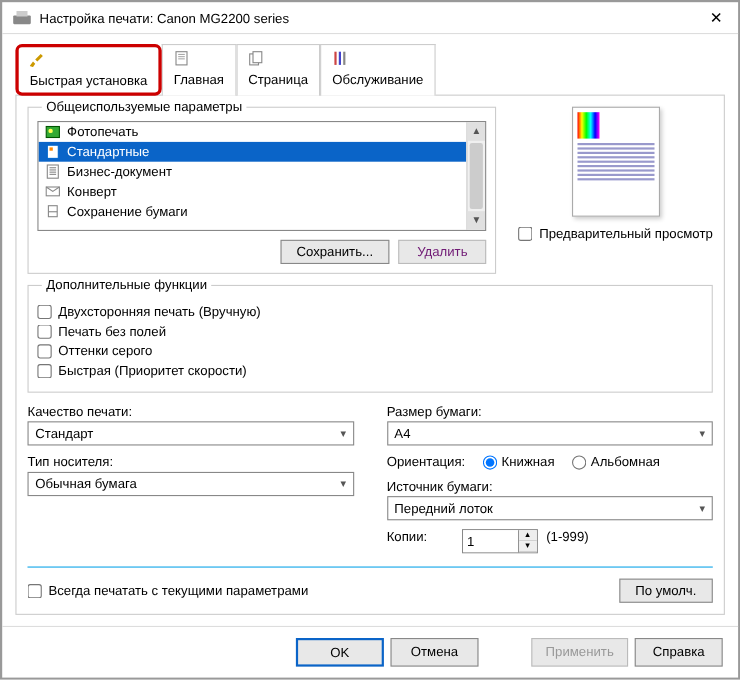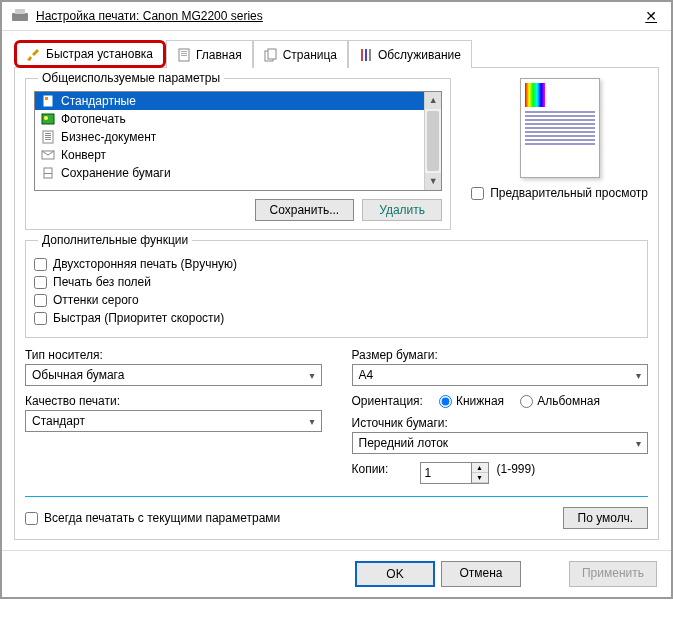--- a/index.html
+++ b/index.html
@@ -1,44 +1,44 @@
 <!DOCTYPE html>
 <html><head>
 <meta charset="utf-8">
 <style>
 * { box-sizing: border-box; margin: 0; padding: 0; font-family: 'Segoe UI', Tahoma, sans-serif; font-size: 12px; }
 body { background: #fff; }
 .dialog { width: 673px; border: 2px solid #999; background: #fff; margin: 0 auto; }
-.titlebar { display: flex; align-items: center; padding: 6px 10px; border-bottom: 1px solid #ddd; text-decoration: underline; }
+.titlebar { display: flex; align-items: flex-end; padding: 6px 10px; border-bottom: 1px solid #ddd; }
 .printer-icon { width: 16px; height: 14px; margin-right: 8px; position: relative; }
 .printer-icon::before { content: ''; position: absolute; top: 4px; width: 16px; height: 8px; background: #888; border-radius: 1px; }
 .printer-icon::after { content: ''; position: absolute; top: 0; left: 3px; width: 10px; height: 5px; background: #ccc; }
 .title-text { flex: 1; }
 .close-x { font-size: 14px; font-family: Arial; cursor: pointer; padding: 0 4px; }
 .tabs { display: flex; padding: 8px 12px 0; gap: 0; }
-.tab { display: flex; align-items: center; gap: 5px; padding: 5px 10px; border: 1px solid #ccc; border-bottom: none; background: #fff; cursor: pointer; position: relative; top: 1px; }
+.tab { display: flex; gap: 5px; padding: 5px 10px; border: 1px solid #ccc; border-bottom: none; background: #fff; cursor: pointer; position: relative; top: 1px; flex-direction: column; }
 .tab.active { border: 3px solid #c00; border-radius: 6px; padding: 4px 10px; background: #fff; z-index: 2; }
 .tab-icon { width: 14px; height: 14px; display: inline-flex; align-items: center; justify-content: center; }
 .content { border: 1px solid #ccc; margin: 0 12px 10px; padding: 10px; }
 .fieldset { border: 1px solid #ccc; padding: 8px; margin-bottom: 10px; }
 .fieldset-title { position: relative; top: -16px; background: #fff; display: inline-block; padding: 0 4px; margin-left: 4px; }
 .fieldset-body { margin-top: -10px; }
 .top-row { display: flex; gap: 20px; }
 .presets { flex: 1; }
 .listbox { border: 1px solid #888; height: 100px; overflow: hidden; position: relative; }
 .list-inner { position: absolute; top:0; left:0; right:17px; bottom:0; overflow:hidden; }
 .scrollbar { position:absolute; right:0; top:0; width:17px; height:100%; background:#f0f0f0; border-left:1px solid #ccc; display:flex; flex-direction:column; }
 .scroll-btn { height:17px; background:#e0e0e0; text-align:center; font-size:9px; line-height:17px; color:#555; cursor:pointer; }
 .scroll-thumb { flex:1; background:#ccc; margin:2px; border-radius:2px; }
 .list-item { display: flex; align-items: center; gap: 6px; padding: 2px 6px; cursor: pointer; }
 .list-item.selected { background: #0a64c8; color: #fff; }
 .li-icon { width: 14px; height: 14px; flex: none; }
 .btn-row { display: flex; gap: 8px; justify-content: flex-end; margin-top: 8px; }
 .btn { padding: 3px 14px; border: 1px solid #888; background: #e8e8e8; cursor: pointer; min-width: 80px; text-align:center; }
-.btn.disabled { color: #0f766e; border-color: #bbb; cursor: default; }
+.btn.disabled { color: #701a75; border-color: #bbb; cursor: default; }
 .preview-col { display: flex; flex-direction: column; align-items: center; }
 .preview { width: 80px; height: 100px; border: 1px solid #aaa; background: #fff; padding: 4px; box-shadow: 2px 2px 4px rgba(0,0,0,.2); display:flex; flex-direction:column; gap:2px;}
 .preview .rainbow { height:24px; background: linear-gradient(90deg,#f00,#ff0,#0f0,#0ff,#00f,#f0f); width:20px; margin-bottom:2px;}
 .preview .line { height:2px; background:#99c; }
 .chk { display: flex; align-items: center; gap: 6px; margin: 4px 0; cursor:pointer; }
 .chk input { width: 13px; height: 13px; }
 .form-cols { display: flex; gap: 30px; margin-top: 8px; }
 .form-col { flex: 1; display: flex; flex-direction: column; gap: 8px; }
 .form-label { display: block; margin-bottom: 2px; }
 .select { width: 100%; border: 1px solid #888; padding: 3px 6px; background: #fff; display:flex; justify-content:space-between; align-items:center; cursor:pointer;}
@@ -111,37 +111,37 @@
 
   <div class="content">
 
     <div class="top-row">
       <div class="presets">
         <div class="fieldset">
           <span class="fieldset-title">Общеиспользуемые параметры</span>
           <div class="fieldset-body">
             <div class="listbox">
               <div class="list-inner">
+                <div class="list-item">
+                  <span class="li-icon">
+                      <svg width="14" height="14">
+                        <rect x="1" y="2" width="12" height="10" fill="#3a3" stroke="#050"></rect>
+                        <circle cx="5" cy="6" r="2" fill="#ff5"></circle>
+                      </svg>
+                    </span>
+                  <span>Фотопечать</span>
+                </div>
                 <div class="list-item selected">
                   <span class="li-icon">
                       <svg width="14" height="14">
                         <rect x="2" y="1" width="10" height="12" fill="#fff" stroke="#06c"></rect>
                         <rect x="4" y="3" width="3" height="3" fill="#f80"></rect>
                       </svg>
                     </span>
                   <span>Стандартные</span>
-                </div>
-                <div class="list-item">
-                  <span class="li-icon">
-                      <svg width="14" height="14">
-                        <rect x="1" y="2" width="12" height="10" fill="#3a3" stroke="#050"></rect>
-                        <circle cx="5" cy="6" r="2" fill="#ff5"></circle>
-                      </svg>
-                    </span>
-                  <span>Фотопечать</span>
                 </div>
                 <div class="list-item">
                   <span class="li-icon">
                       <svg width="14" height="14">
                         <rect x="2" y="1" width="10" height="12" fill="#fff" stroke="#888"></rect>
                         <rect x="4" y="3" width="6" height="1" fill="#888"></rect>
                         <rect x="4" y="5" width="6" height="1" fill="#888"></rect>
                         <rect x="4" y="7" width="6" height="1" fill="#888"></rect>
                         <rect x="4" y="9" width="6" height="1" fill="#888"></rect>
                       </svg>
@@ -219,29 +219,29 @@
         <label class="chk">
             <input type="checkbox" style="">
             <span>Быстрая (Приоритет скорости)</span>
           </label>
       </div>
     </div>
 
     <div class="form-cols">
       <div class="form-col">
         <div>
+          <span class="form-label">Качество печати:</span>
+          <div class="select">
+              <span>Стандарт</span>
+            </div>
+        </div>
+        <div>
           <span class="form-label">Тип носителя:</span>
           <div class="select">
               <span>Обычная бумага</span>
-            </div>
-        </div>
-        <div>
-          <span class="form-label">Качество печати:</span>
-          <div class="select">
-              <span>Стандарт</span>
             </div>
         </div>
       </div>
       <div class="form-col">
         <div>
           <span class="form-label">Размер бумаги:</span>
           <div class="select">
               <span>A4</span>
             </div>
         </div>
@@ -283,15 +283,16 @@
       </label>
       <div class="btn">По умолч.</div>
     </div>
 
   </div>
 
   <div class="dlg-buttons">
     <div class="dlg-btn default">OK</div>
     <div class="dlg-btn">Отмена</div>
     <div class="dlg-btn disabled">Применить</div>
+    <div class="dlg-btn">Справка</div>
   </div>
 
 </div>
 
 </body></html>

